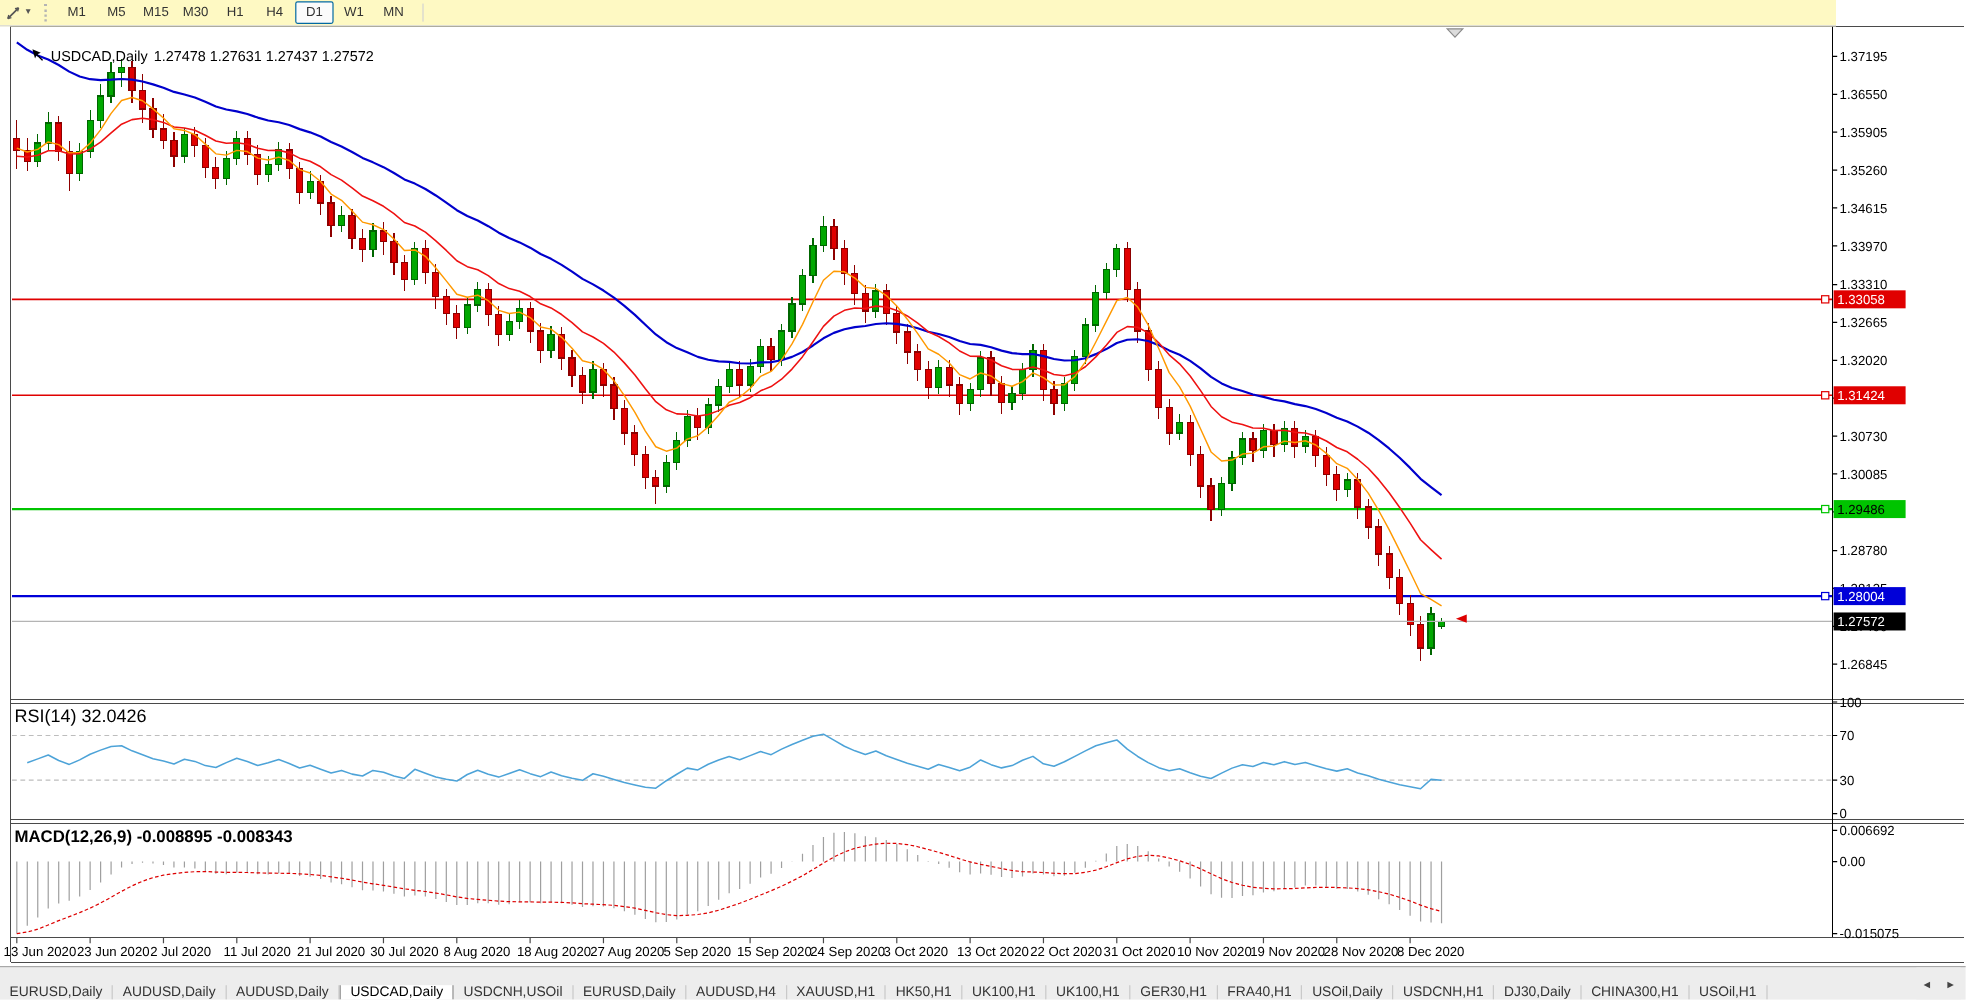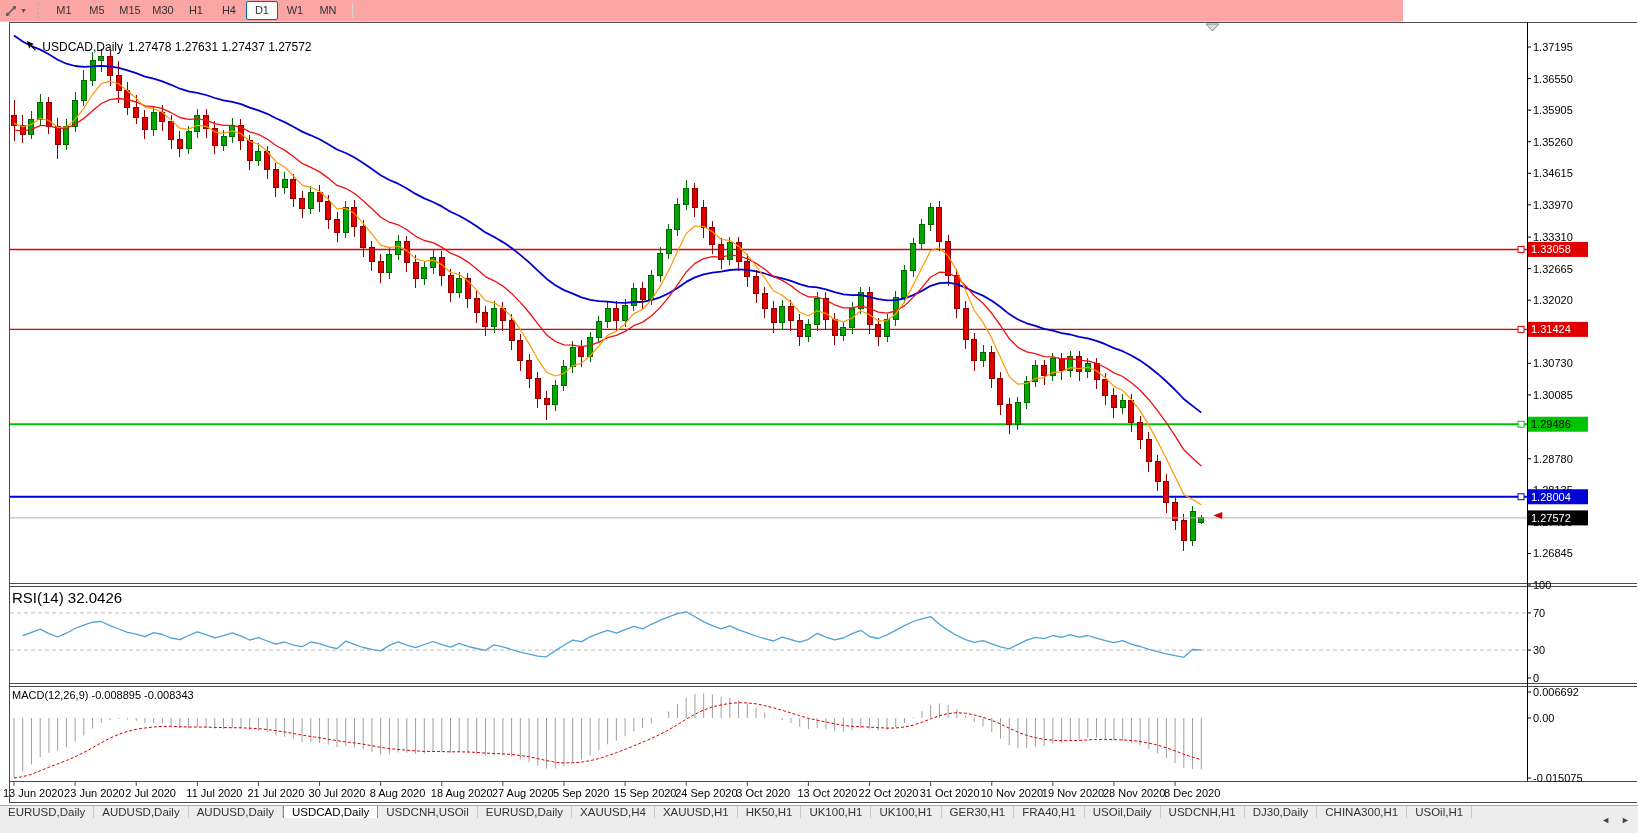--- a/index.html
+++ b/index.html
@@ -1,42 +1,42 @@
 <!DOCTYPE html>
 <html><head>
 <meta charset="utf-8">
 <style>
   html,body{margin:0;padding:0;}
   body{width:1638px;height:833px;position:relative;background:#ffffff;
        font-family:"Liberation Sans",sans-serif;overflow:hidden;}
 
   
-  .toolbar{position:absolute;left:0;top:0;width:1403px;height:21px;background:#fca5a5;
+  .toolbar{position:absolute;left:0;top:0;width:1530px;height:21px;background:#fef9c3;
            border-bottom:1px solid #d8d8d8;display:flex;align-items:center;z-index:6;}
   .tool-cursor{display:flex;align-items:center;margin-left:4px;}
   .tool-cursor svg{display:block;}
   .dd-arrow{font-size:7px;color:#555;margin-left:2px;}
   .grip{height:15px;border-left:2px dotted #b4b4b4;margin:0 9px 0 10px;}
   .tf-buttons{display:flex;align-items:center;gap:1px;}
   .tf-btn{min-width:26px;height:17px;line-height:17px;text-align:center;font-size:11px;
           color:#333;border:1px solid transparent;border-radius:2px;padding:0 2px;}
   .tf-btn.active{background:#fbfbfb;border:1px solid #0369a1;}
   .tb-sep{height:15px;border-left:1px solid #d2d2d2;margin:0 8px;}
 
   
   .ov{position:absolute;z-index:4;color:#000;white-space:pre;}
   #title-ov{left:13px;top:26px;font-size:12px;display:flex;align-items:center;gap:5px;}
   #rsi-ov{left:12px;top:589px;font-size:15px;}
-  #macd-ov{left:12px;top:689px;font-size:11px;}
+  #macd-ov{left:12px;top:689px;font-size:14px;font-weight:bold;}
 
   #chart-svg{position:absolute;left:0;top:0;z-index:1;}
 
   
   .tabbar{position:absolute;left:0;top:805px;width:1638px;height:28px;background:#ededed;
-          border-top:1px solid #a8a8a8;display:flex;align-items:flex-start;z-index:6;
+          border-top:1px solid #a8a8a8;display:flex;align-items:flex-end;z-index:6;
           padding-right:46px;box-sizing:border-box;overflow:hidden;}
   .tab{display:flex;align-items:center;padding:0 8px;font-size:11.5px;color:#333;
        border-right:1px solid #c9c9c9;white-space:nowrap;}
   .tab.active{background:#ffffff;color:#000;border-left:1px solid #8e8e8e;
               border-right:1px solid #8e8e8e;box-shadow:inset 0 -2px 0 #ffffff;}
   .tab-scroll{position:absolute;right:4px;top:0;height:28px;display:flex;align-items:center;
               gap:11px;padding:0 4px;font-size:9px;color:#444;background:#ededed;}
 </style>
 </head>
 <body>
@@ -630,21 +630,21 @@
 <div class="ov" id="rsi-ov">RSI(14) 32.0426</div>
 <div class="ov" id="macd-ov">MACD(12,26,9) -0.008895 -0.008343</div>
 
 <div class="tabbar" id="tabbar">
   <div class="tab">EURUSD,Daily</div>
     <div class="tab">AUDUSD,Daily</div>
     <div class="tab">AUDUSD,Daily</div>
     <div class="tab active">USDCAD,Daily</div>
     <div class="tab">USDCNH,USOil</div>
     <div class="tab">EURUSD,Daily</div>
-    <div class="tab">XAUUSD,H4</div>
+    <div class="tab">AUDUSD,H4</div>
     <div class="tab">XAUUSD,H1</div>
     <div class="tab">HK50,H1</div>
     <div class="tab">UK100,H1</div>
     <div class="tab">UK100,H1</div>
     <div class="tab">GER30,H1</div>
     <div class="tab">FRA40,H1</div>
     <div class="tab">USOil,Daily</div>
     <div class="tab">USDCNH,H1</div>
     <div class="tab">DJ30,Daily</div>
     <div class="tab">CHINA300,H1</div>

